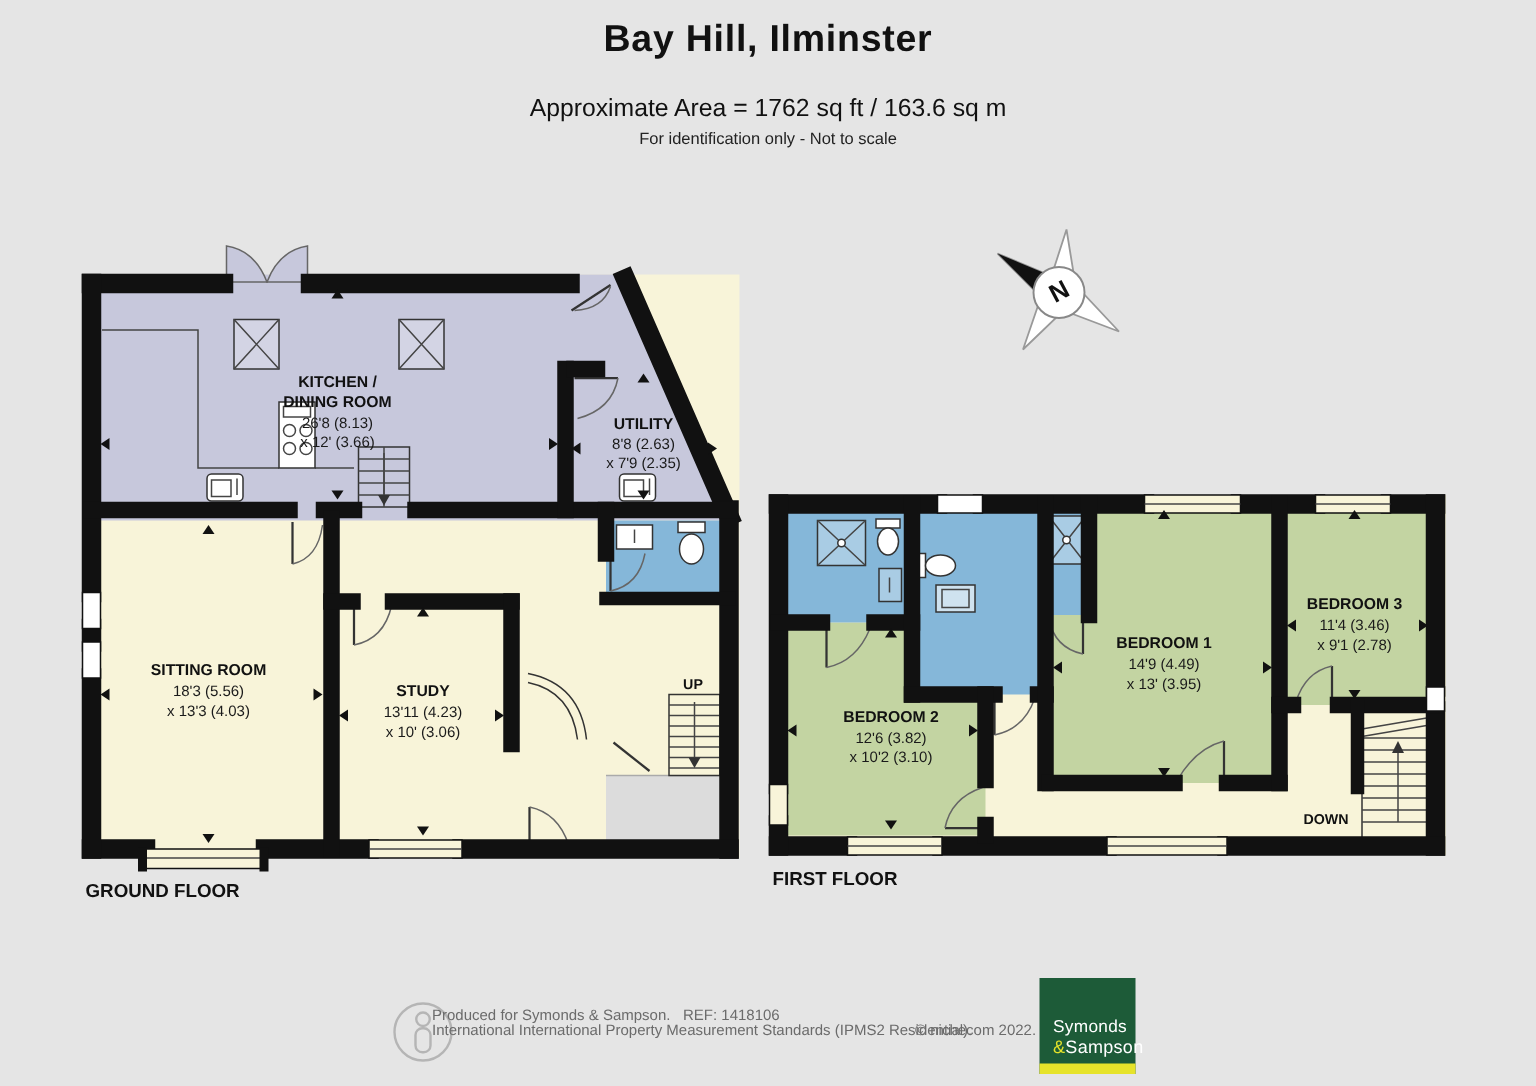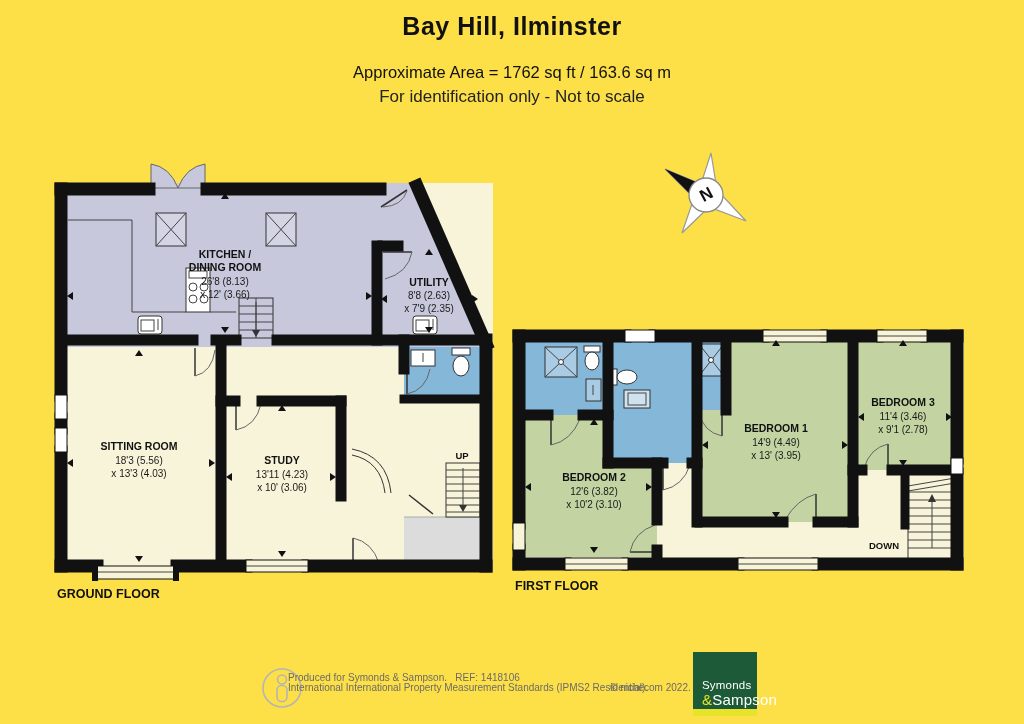--- a/index.html
+++ b/index.html
@@ -1,38 +1,38 @@
 <!DOCTYPE html>
 <html><head>
 <meta charset="utf-8">
 <style>
   html,body{margin:0;padding:0;background:#fff;}
-  #canvas{position:relative;width:1024px;height:724px;background:#fde047;overflow:hidden;
+  #canvas{position:relative;width:1024px;height:724px;background:#e5e5e5;overflow:hidden;
           font-family:"Liberation Sans",sans-serif;color:#111;}
   .header{position:absolute;left:0;top:12px;width:1024px;text-align:center;}
   .title{font-size:25px;font-weight:bold;letter-spacing:.5px;}
   .subtitle{font-size:16.5px;margin-top:22px;}
-  .note{font-size:17px;margin-top:5px;color:#222;}
+  .note{font-size:11px;margin-top:5px;color:#222;}
   svg text{font-family:"Liberation Sans",sans-serif;}
   .rn{font-size:10.5px;font-weight:bold;fill:#111;text-anchor:middle;}
   .rd{font-size:10px;fill:#1a1a1a;text-anchor:middle;}
   .fl{font-size:12.5px;font-weight:bold;fill:#111;}
   .st{font-size:9.5px;font-weight:bold;fill:#111;text-anchor:middle;}
   .wallx{stroke:#111;stroke-width:13;fill:none;stroke-linecap:square;}
   .walli{stroke:#111;stroke-width:11;fill:none;stroke-linecap:square;}
   .fix{stroke:#333;stroke-width:1;fill:#fff;}
   .thin{stroke:#444;stroke-width:1;fill:none;}
   .arc{stroke:#666;stroke-width:1;fill:none;}
   .leaf{stroke:#333;stroke-width:1.5;fill:none;}
   .win{stroke:#111;stroke-width:1;}
   .footer-line{position:absolute;font-size:10px;color:#6b6b6b;white-space:pre;}
   .logo{position:absolute;left:693px;top:652px;width:64px;height:64px;background:#1d5b38;}
   .logo .strip{position:absolute;left:0;bottom:0;width:64px;height:7px;background:#e6e32a;}
   .logo .t1{position:absolute;left:9px;top:27px;color:#fff;font-size:11.5px;letter-spacing:.2px;}
-  .logo .t2{position:absolute;left:9px;top:39px;color:#fff;font-size:15px;letter-spacing:.2px;}
+  .logo .t2{position:absolute;left:9px;top:39px;color:#fff;font-size:12px;letter-spacing:.2px;}
   .logo .amp{color:#e6e32a;}
 </style>
 </head>
 <body>
 
 <div id="canvas">
 
   <div class="header">
     <div class="title">Bay Hill, Ilminster</div>
     <div class="subtitle">Approximate Area = 1762 sq ft / 163.6 sq m</div>

